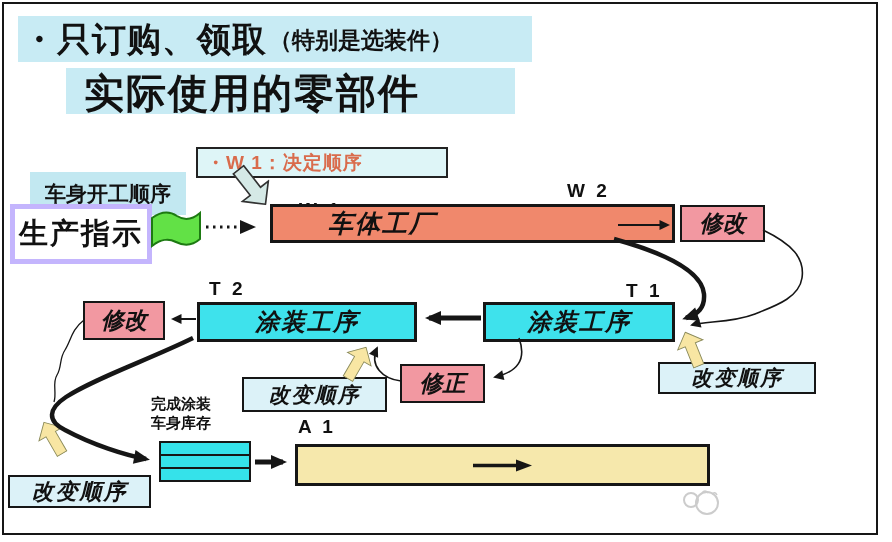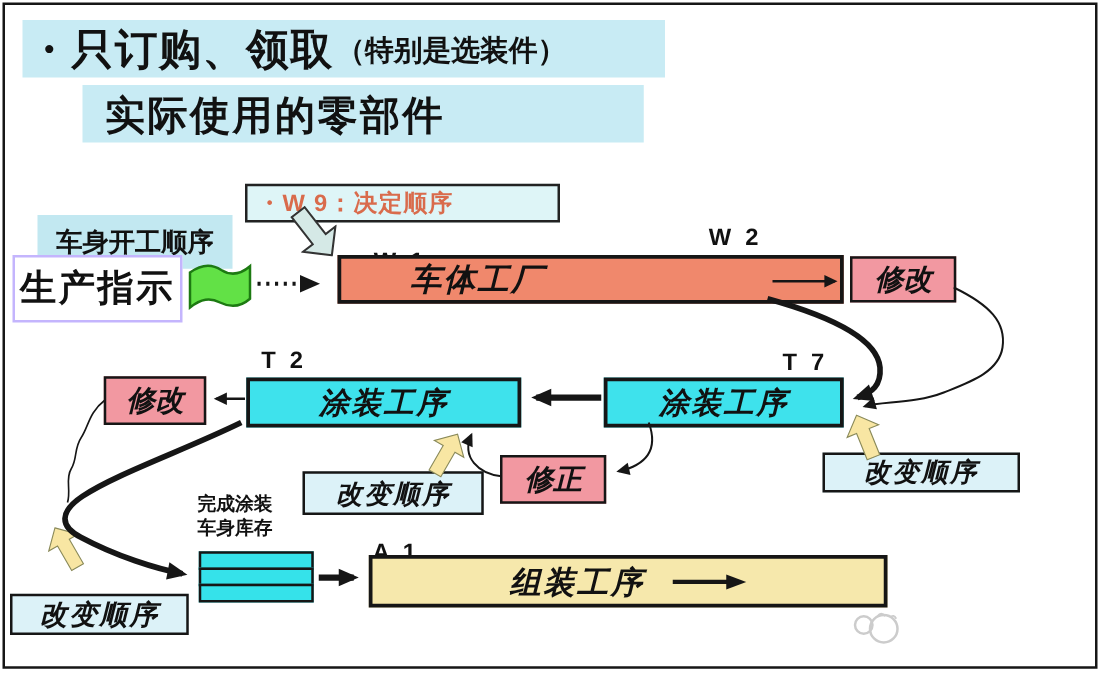--- a/index.html
+++ b/index.html
@@ -10,51 +10,51 @@
   }
   .abs{position:absolute;}
   #frame{left:2px;top:2px;width:872px;height:529px;border:2px solid #161616;}
   
   .hl{background:#c8ebf4;}
   #hl1{left:18px;top:16px;width:514px;height:46px;}
   #hl2{left:66px;top:68px;width:449px;height:46px;}
   #title-line1{left:22px;top:16px;height:48px;display:flex;align-items:center;font-weight:bold;}
   #title-line1 .big{font-size:34px;letter-spacing:1px;}
   #title-line1 .small{font-size:23px;margin-left:2px;}
-  #title-line2{left:84px;top:70px;height:46px;display:flex;align-items:center;font-weight:bold;font-size:32px;letter-spacing:2px;}
+  #title-line2{left:84px;top:70px;height:46px;display:flex;align-items:center;font-weight:bold;font-size:40px;letter-spacing:2px;}
   
   #note-box{left:567px;top:40px;width:276px;height:58px;background:#c9e9f2;border:2px solid #161616;
     padding:7px 9px;font-size:20px;font-weight:bold;line-height:30px;}
   
   #w1-note{left:196px;top:147px;width:240px;height:27px;background:#def5f7;border:2px solid #222;
     color:#d96b4c;font-size:19px;font-weight:bold;display:flex;align-items:center;padding-left:8px;letter-spacing:1px;}
   .seq-label{font-size:19px;font-weight:bold;letter-spacing:3px;}
   #w1-label{left:299px;top:183px;margin-top:16px;}
   #w2-label{left:567px;top:180px;}
   #t2-label{left:209px;top:278px;}
   #t1-label{left:626px;top:280px;}
-  #a1-label{left:298px;top:432px;}
+  #a1-label{left:298px;top:416px;}
   
   #bodyseq{left:30px;top:172px;width:156px;height:43px;background:#c2e8f1;display:flex;align-items:center;justify-content:center;font-size:21px;font-weight:bold;}
-  #production{left:10px;top:204px;width:132px;height:50px;background:#fff;border:2px solid #c4b5fd;display:flex;align-items:center;justify-content:center;font-size:29px;font-weight:bold;letter-spacing:2px;}
+  #production{left:10px;top:204px;width:132px;height:50px;background:#fff;border:5px solid #c4b5fd;display:flex;align-items:center;justify-content:center;font-size:29px;font-weight:bold;letter-spacing:2px;}
   
   .box{border:2px solid #161616;display:flex;align-items:center;justify-content:center;font-weight:bold;font-style:italic;}
   .thick{border-width:3px;}
   #factory{left:270px;top:204px;width:344px;height:33px;background:#f0886c;font-size:25px;justify-content:flex-start;padding-left:55px;letter-spacing:2px;}
   #modify-top{left:680px;top:205px;width:81px;height:33px;background:#f298a1;font-size:23px;}
   #paint-t2{left:197px;top:302px;width:214px;height:34px;background:#3ee2ec;font-size:24px;letter-spacing:2px;}
   #paint-t1{left:483px;top:302px;width:186px;height:34px;background:#3ee2ec;font-size:24px;letter-spacing:2px;}
   #modify-left{left:83px;top:301px;width:78px;height:35px;background:#f298a1;font-size:23px;}
   #correction{left:400px;top:364px;width:81px;height:35px;background:#f298a1;font-size:23px;}
   .reorder{background:#dcf2f8;font-size:21px;letter-spacing:2px;border-width:2px;}
   #reorder-mid{left:242px;top:377px;width:141px;height:31px;}
   #reorder-right{left:658px;top:362px;width:154px;height:28px;}
   #reorder-left{left:8px;top:475px;width:139px;height:29px;font-size:22px;}
   
-  #stock-label{left:144px;top:394px;width:74px;font-size:15px;font-weight:bold;line-height:19px;text-align:right;}
+  #stock-label{left:144px;top:394px;width:74px;font-size:15px;font-weight:bold;line-height:19px;text-align:center;}
   #stack{left:159px;top:441px;width:92px;}
   #stack .row{height:11px;background:#35e2ea;border:2px solid #161616;margin-top:-2px;}
   #stack .row:first-child{margin-top:0;}
   
   #assembly{left:295px;top:444px;width:409px;height:36px;background:#f6e8ac;font-size:25px;letter-spacing:2px;gap:22px;}
   
   #watermark{left:682px;top:488px;display:flex;align-items:center;gap:6px;color:#c9c9c9;font-size:19px;letter-spacing:1px;}
   
   #connectors{left:0;top:0;width:892px;height:542px;pointer-events:none;}
   .blockarrow{pointer-events:none;}
@@ -68,26 +68,26 @@
 
   <div id="hl1" class="abs hl"></div>
   <div id="hl2" class="abs hl"></div>
   <div id="title-line1" class="abs">
     <span class="big">・只订购、领取</span>
     <span class="small">（特别是选装件）</span>
   </div>
   <div id="title-line2" class="abs">实际使用的零部件</div>
 
 
-  <div id="w1-note" class="abs">・W 9：决定顺序</div>
+  <div id="w1-note" class="abs">・W 1：决定顺序</div>
 
   <div id="w1-label" class="abs seq-label">W 1</div>
   <div id="w2-label" class="abs seq-label">W 2</div>
   <div id="t2-label" class="abs seq-label">T 2</div>
-  <div id="t1-label" class="abs seq-label">T 7</div>
+  <div id="t1-label" class="abs seq-label">T 1</div>
   <div id="a1-label" class="abs seq-label">A 1</div>
 
   <div id="bodyseq" class="abs">车身开工顺序</div>
   <div id="production" class="abs">生产指示</div>
 
   <svg class="abs" style="left:149px;top:209px;" width="54" height="42" viewBox="0 0 54 42">
     <path d="M3,9 C14,1 22,3 28,7 C36,12 44,10 51,4 L51,30 C43,37 35,37 27,33 C19,29 12,30 3,37 Z" fill="#62e146" stroke="#1d7a12" stroke-width="2"></path>
   </svg>
 
   <div id="factory" class="abs box thick">车体工厂</div>
@@ -104,21 +104,20 @@
     <div>完成涂装</div>
     <div>车身库存</div>
   </div>
   <div id="stack" class="abs">
     <div class="row"></div>
     <div class="row"></div>
     <div class="row"></div>
   </div>
 
   <div id="assembly" class="abs box thick">
-    <span>组装工序</span>
     <svg width="60" height="13" viewBox="0 0 60 13">
       <path d="M0,6.5 L45,6.5" stroke="#161616" stroke-width="3.5"></path>
       <path d="M43,0.5 L59,6.5 L43,12.5 Z" fill="#161616"></path>
     </svg>
   </div>
 
   <svg class="abs blockarrow" style="left:234px;top:164px;transform:rotate(142deg);" width="36" height="46" viewBox="0 0 32 42">
     <polygon points="16,1 31,16 22,16 22,41 10,41 10,16 1,16" fill="#d5e9e6" stroke="#333" stroke-width="1.5"></polygon>
   </svg>
   <svg class="abs blockarrow" style="left:342px;top:344px;transform:rotate(30deg);" width="30" height="38" viewBox="0 0 32 42">

